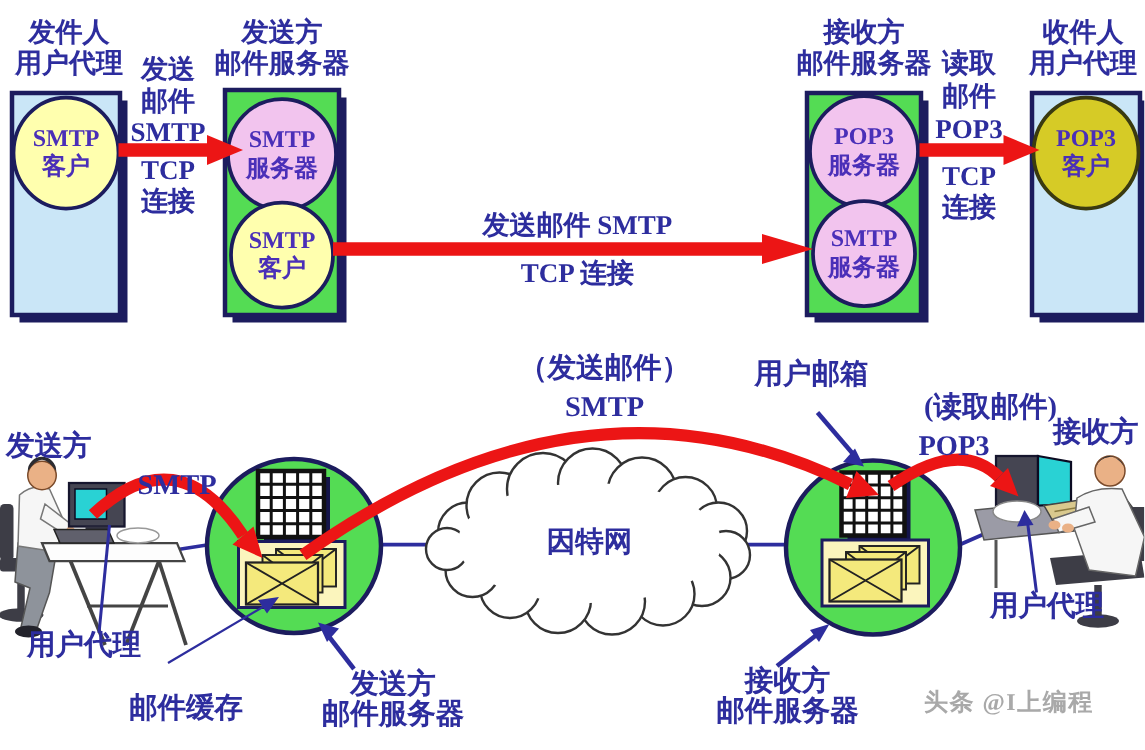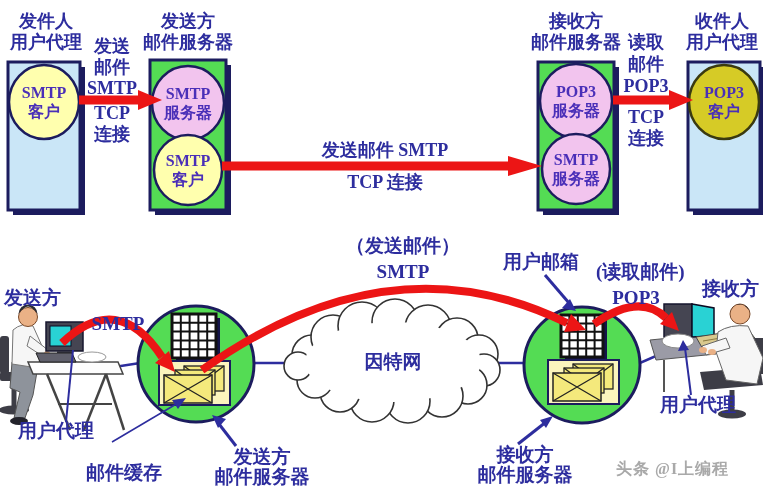--- a/index.html
+++ b/index.html
@@ -250,22 +250,22 @@
     <div>客户</div>
   </div>
 
   <div class="lbl" style="left:305px;top:172px;width:160px;">TCP 连接</div>
   <div class="lbl" style="left:305px;top:140px;width:160px;">发送邮件 SMTP</div>
 
   <div class="lbl big" style="left:4px;top:288px;">发送方</div>
   <div class="lbl big" style="left:88px;top:314px;width:60px;">SMTP</div>
   <div class="lbl big" style="left:338px;top:236px;width:130px;">（发送邮件）</div>
   <div class="lbl big" style="left:338px;top:262px;width:130px;">SMTP</div>
-  <div class="lbl big" style="left:503px;top:252px;">用户邮箱</div>
-  <div class="lbl big" style="left:596px;top:262px;">(读取邮件)</div>
+  <div class="lbl big" style="left:503px;top:240px;">用户邮箱</div>
+  <div class="lbl big" style="left:616px;top:262px;">(读取邮件)</div>
   <div class="lbl big" style="left:604px;top:288px;width:64px;">POP3</div>
   <div class="lbl big" style="left:702px;top:279px;">接收方</div>
   <div class="lbl big" style="left:360px;top:352px;width:66px;">因特网</div>
   <div class="lbl big" style="left:18px;top:421px;">用户代理</div>
   <div class="lbl big" style="left:86px;top:443px;margin-top:20px;">邮件缓存</div>
   <div class="lbl big" style="left:214px;top:447px;width:96px;">
     <div>发送方</div>
     <div>邮件服务器</div>
   </div>
   <div class="lbl big" style="left:477px;top:445px;width:96px;">

